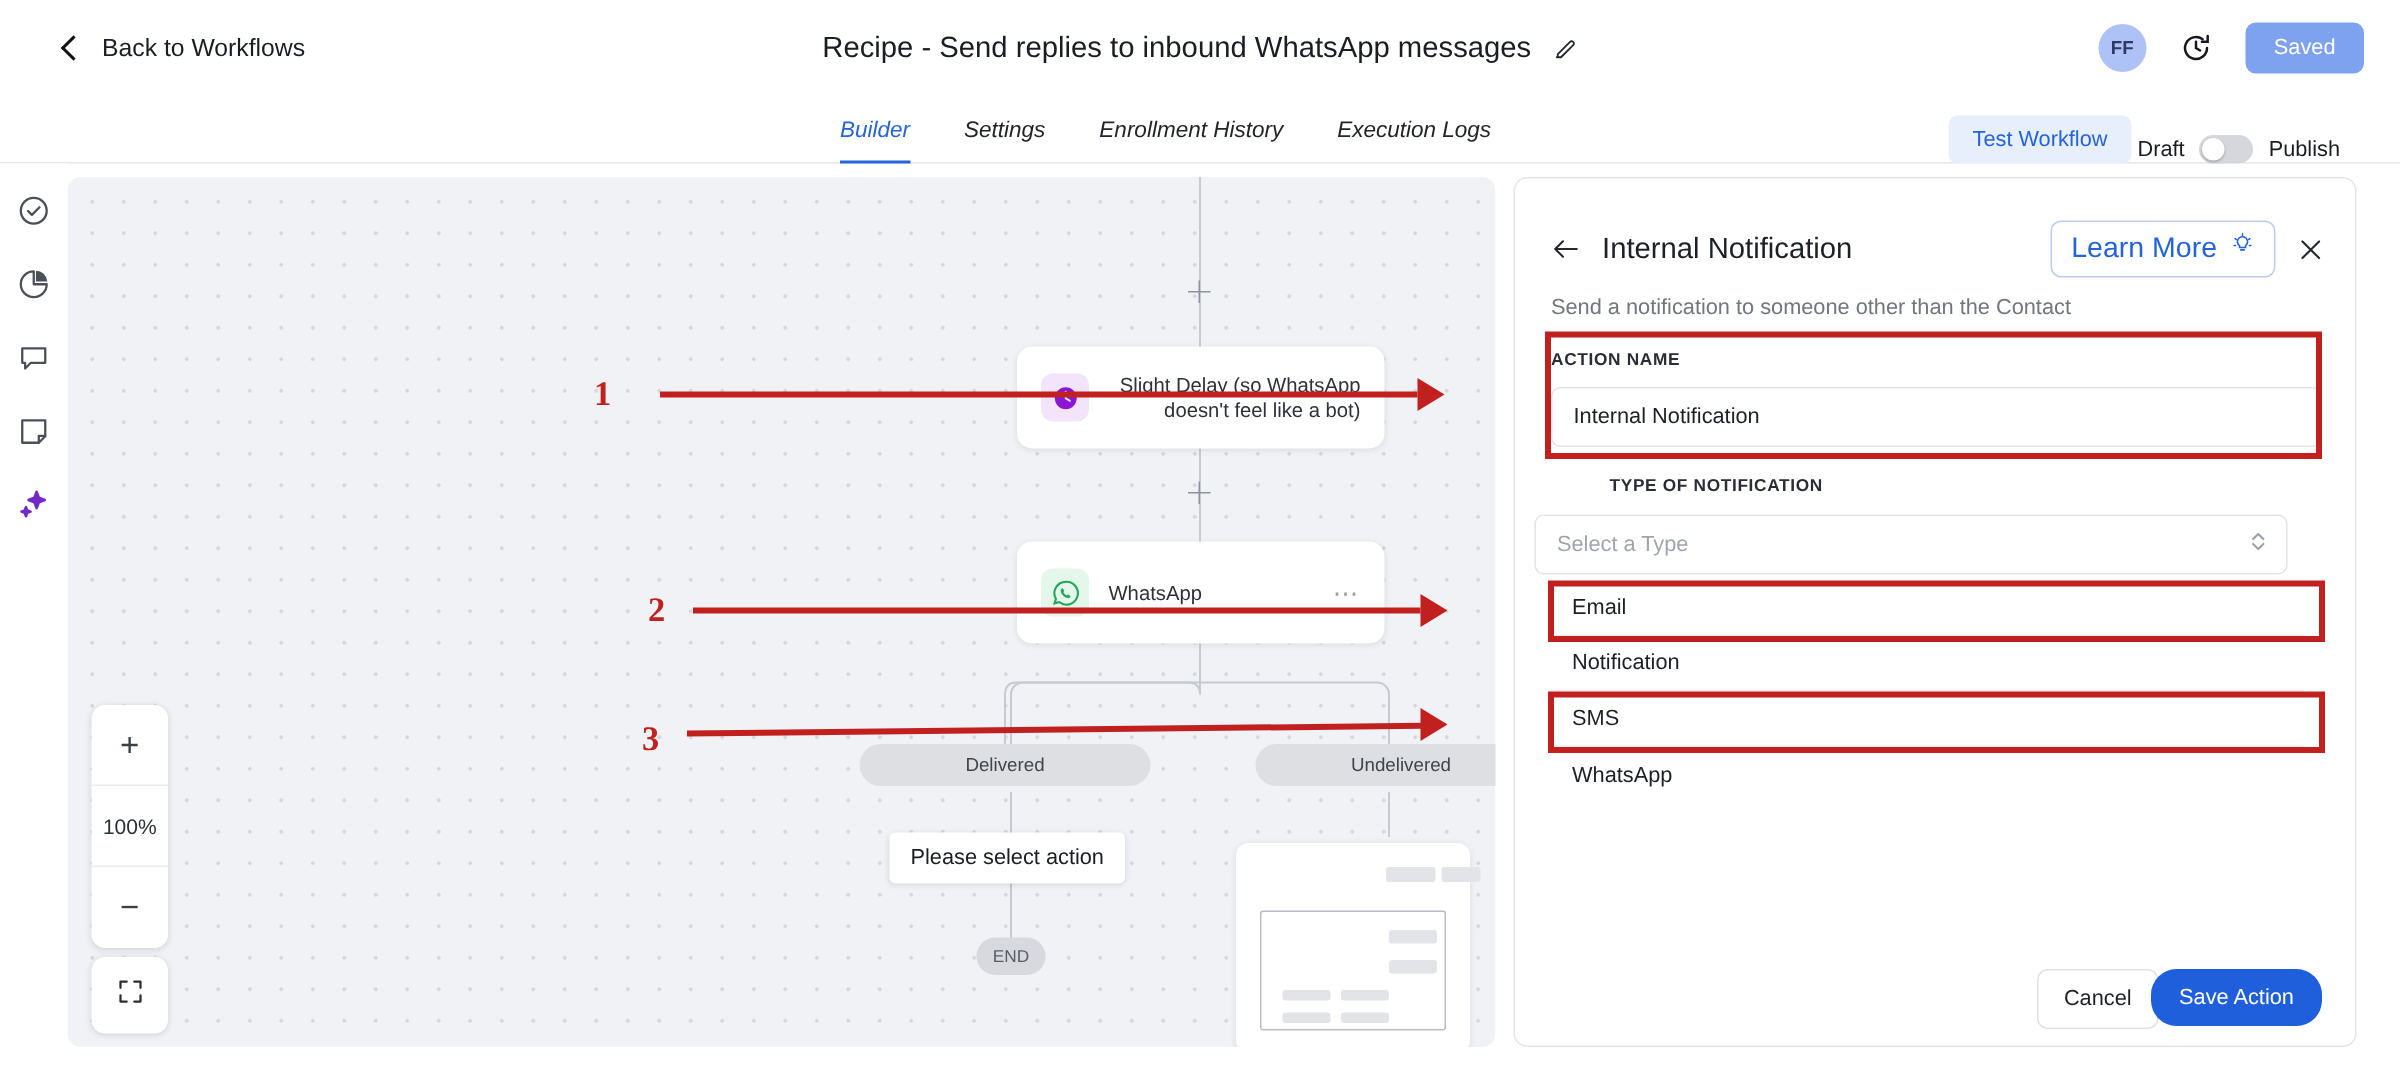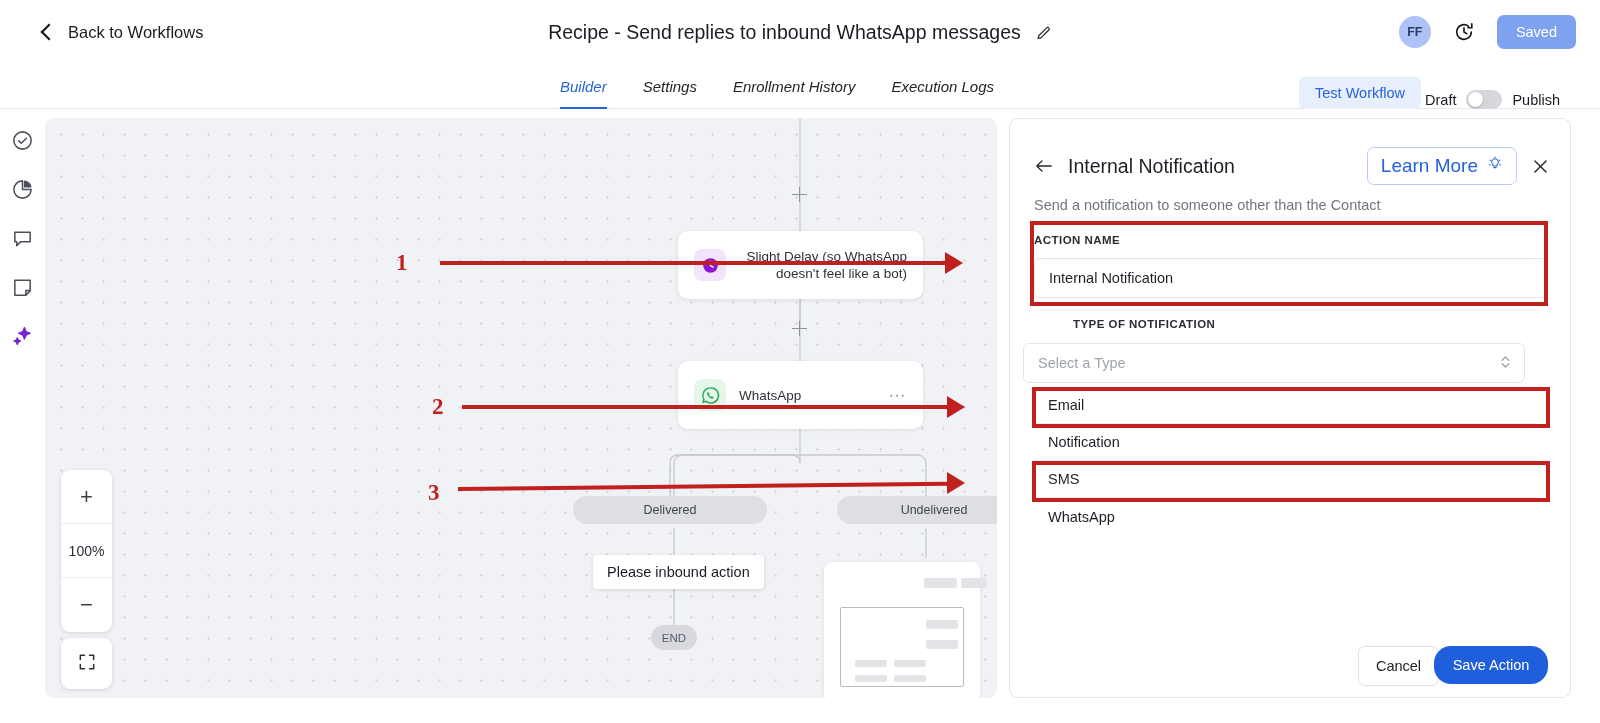--- a/index.html
+++ b/index.html
@@ -341,21 +341,21 @@
           </svg>
         </span>
         <span class="node-label">WhatsApp</span>
         <span class="dots">⋯</span>
       </div>
     </div>
 
     <div class="pill" style="left:528px; top:378px; width:194px;">Delivered</div>
     <div class="pill" style="left:792px; top:378px; width:194px;">Undelivered</div>
 
-    <div class="tooltip" style="left:548px; top:437px;">Please inbound action</div>
+    <div class="tooltip" style="left:548px; top:437px;">Please select action</div>
 
     <div class="endpill" style="left:606px; top:507px;">END</div>
 
     <div class="skel-card" style="left:779px; top:444px; width:156px; height:140px;">
       <div class="skel" style="left:100px; top:16px; width:33px; height:10px;"></div>
       <div class="skel" style="left:137px; top:16px; width:26px; height:10px;"></div>
       <div class="skel-inner" style="left:16px; top:45px; width:124px; height:80px;">
         <div class="skel" style="left:85px; top:12px; width:32px; height:9px;"></div>
         <div class="skel" style="left:85px; top:32px; width:32px; height:9px;"></div>
         <div class="skel" style="left:14px; top:52px; width:32px; height:7px;"></div>

